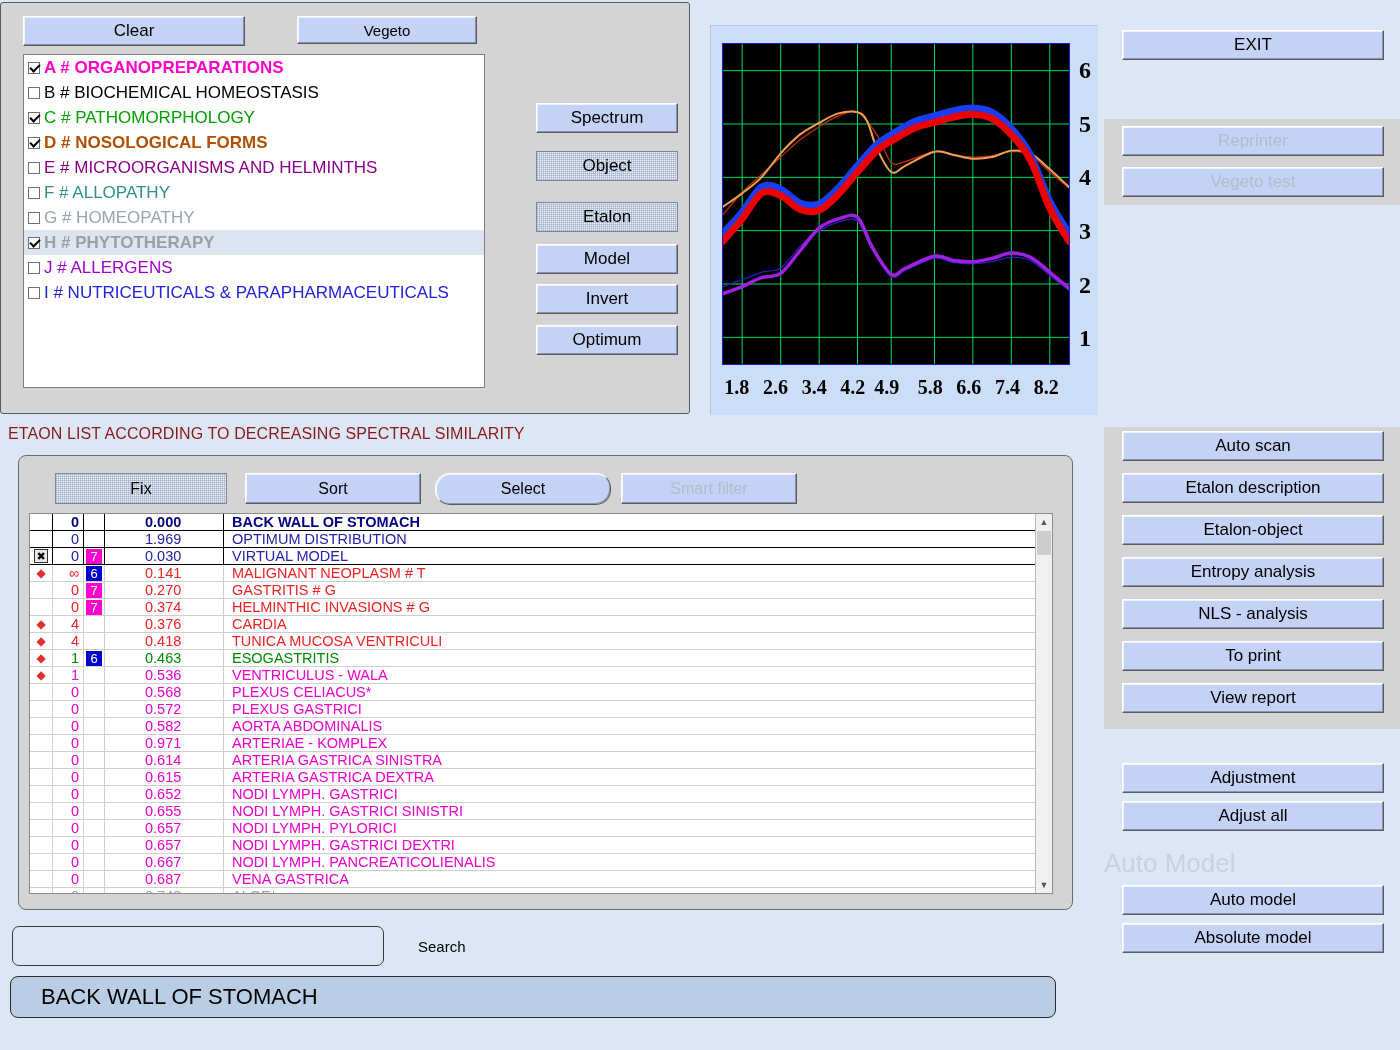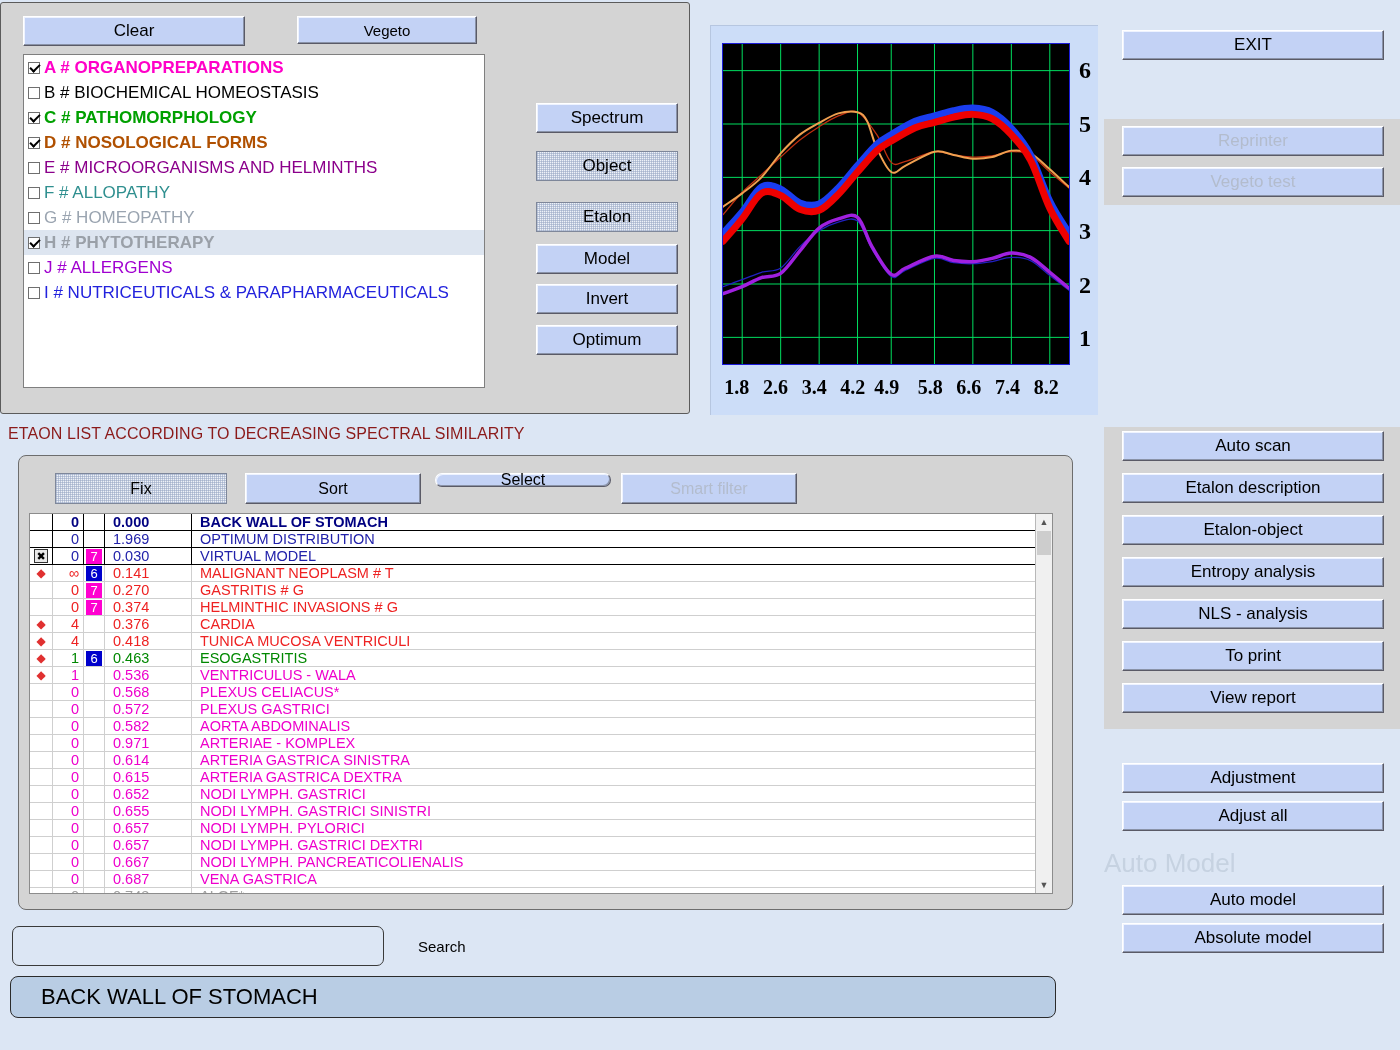--- a/index.html
+++ b/index.html
@@ -139,21 +139,21 @@
   #list-panel {
     position: absolute; left: 18px; top: 455px;
     width: 1055px; height: 455px;
     background: #d4d4d4;
     border: 1px solid #6d6d6d;
     border-radius: 8px;
     box-sizing: border-box;
   }
   #btn-fix    { position: absolute; left: 36px;  top: 17px; width: 172px; height: 31px; font-size: 16px; }
   #btn-sort   { position: absolute; left: 226px; top: 17px; width: 176px; height: 31px; font-size: 16px; }
-  #btn-select { position: absolute; left: 416px; top: 17px; width: 176px; height: 14px; font-size: 16px; border-radius: 15px; }
+  #btn-select { position: absolute; left: 416px; top: 17px; width: 176px; height: 32px; font-size: 16px; border-radius: 15px; }
   #btn-smart  { position: absolute; left: 602px; top: 17px; width: 176px; height: 31px; font-size: 16px; }
 
   #grid-wrap {
     position: absolute; left: 10px; top: 57px;
     width: 1024px; height: 381px;
     background: #fff;
     border: 1px solid #8c8c8c;
     box-sizing: border-box;
     display: flex;
     overflow: hidden;
@@ -173,21 +173,21 @@
     border-bottom: 1px solid #cfcfcf;
     white-space: nowrap;
   }
   .grow.hdr { border-bottom: 1px solid #000; }
   .c-mark  { width: 22px; flex:0 0 auto; display:flex; align-items:center; justify-content:center; border-right:1px solid #cfcfcf; height:100%; }
   .grow.hdr .c-mark { border-right-color:#000; }
   .c-num   { width: 26px; flex:0 0 auto; text-align:right; padding-right:4px; border-right:1px solid #cfcfcf; height:100%; display:flex; align-items:center; justify-content:flex-end;}
   .grow.hdr .c-num { border-right-color:#000; }
   .c-badge { width: 20px; flex:0 0 auto; text-align:center; border-right:1px solid #cfcfcf; height:100%; display:flex; align-items:center; justify-content:center; }
   .grow.hdr .c-badge { border-right-color:#000; }
-  .c-val   { width: 78px; flex:0 0 auto; text-align:center; padding-left:8px; border-right:1px solid #cfcfcf; height:100%; display:flex; align-items:center;}
+  .c-val   { width: 78px; flex:0 0 auto; text-align:center; padding-left:8px; border-right:1px solid #cfcfcf; height:100%; display:flex; align-items:center;margin-left:32px;}
   .grow.hdr .c-val { border-right-color:#000; }
   .c-name  { flex:1 1 auto; padding-left:8px; height:100%; display:flex; align-items:center; overflow:hidden; }
 
   .badge { display:inline-block; width:16px; height:15px; line-height:15px; text-align:center; color:#fff; font-size:13px; }
   .badge.magenta { background:#ff00d0; }
   .badge.blue    { background:#0000cc; }
   .diamond { color:#e03030; font-size:12px; line-height:1; }
   .xbox { display:inline-block; width:14px; height:14px; border:1px solid #333; background:#e9e9e9; font-size:11px; line-height:12px; text-align:center; color:#000; box-sizing:border-box;}
 
   #vscroll {
@@ -252,21 +252,21 @@
         <div class="topic-row">
           <span class="cbx on"></span>
           <span style="color: rgb(255, 0, 200); font-weight: bold;">A # ORGANOPREPARATIONS</span>
         </div>
         <div class="topic-row">
           <span class="cbx"></span>
           <span style="color: rgb(0, 0, 0);">B # BIOCHEMICAL HOMEOSTASIS</span>
         </div>
         <div class="topic-row">
           <span class="cbx on"></span>
-          <span style="color: rgb(0, 160, 0); font-weight: bold;">C # PATHOMORPHOLOGY</span>
+          <span style="color: rgb(0, 160, 0); font-weight: normal;">C # PATHOMORPHOLOGY</span>
         </div>
         <div class="topic-row">
           <span class="cbx on"></span>
           <span style="color: rgb(176, 80, 0); font-weight: bold;">D # NOSOLOGICAL  FORMS</span>
         </div>
         <div class="topic-row">
           <span class="cbx"></span>
           <span style="color: rgb(139, 0, 139);">E # MICROORGANISMS AND HELMINTHS</span>
         </div>
         <div class="topic-row">

